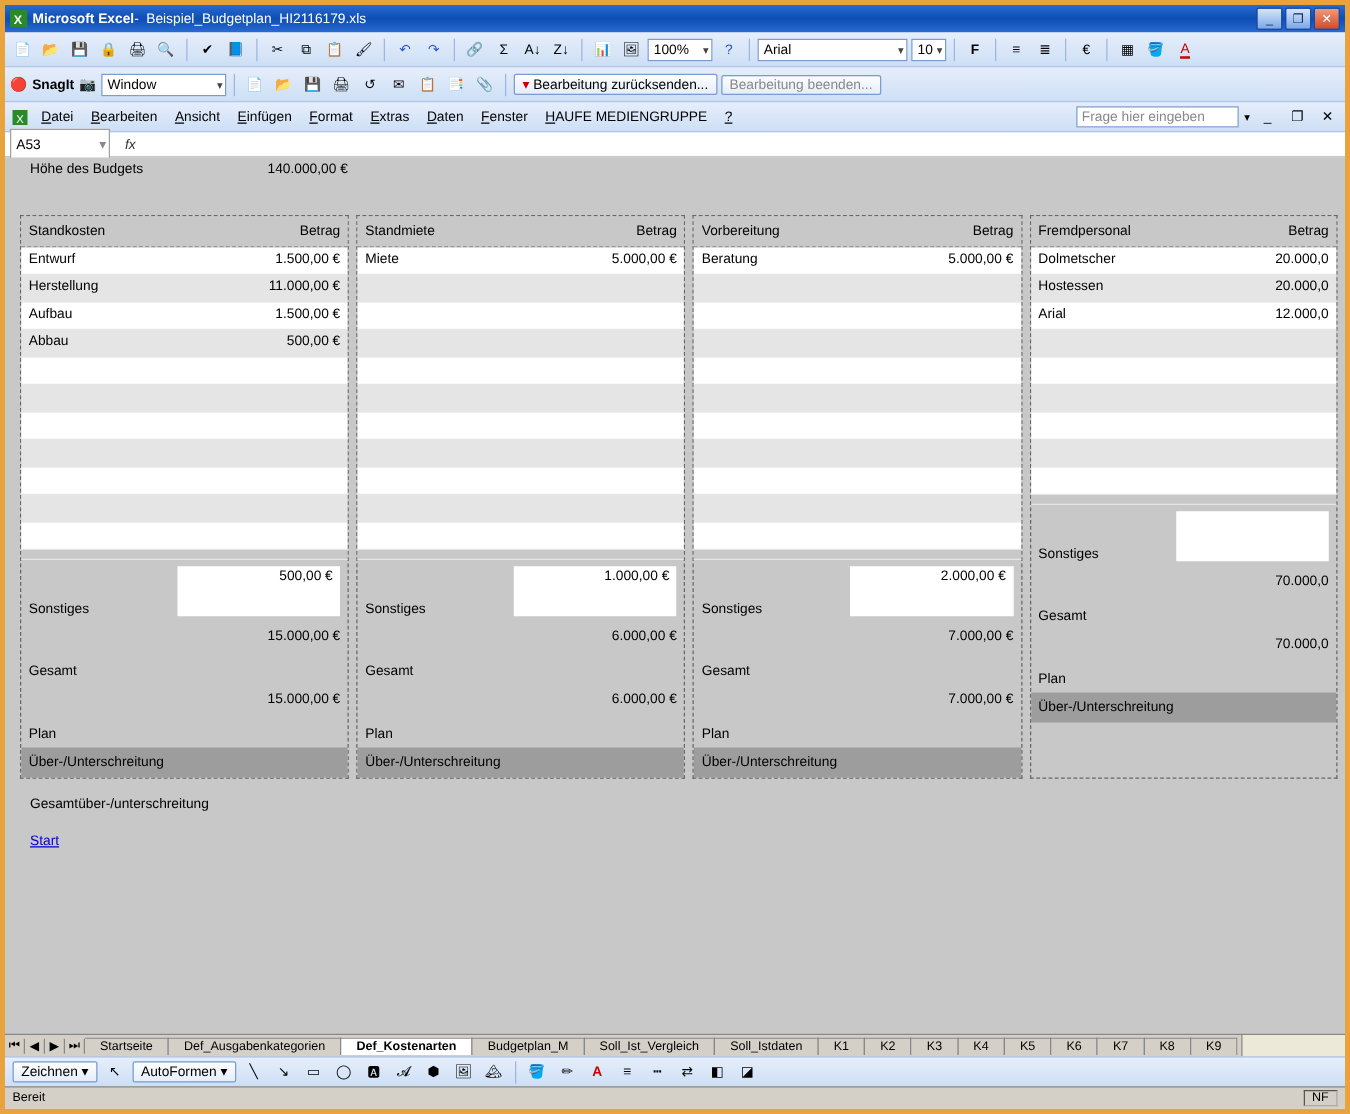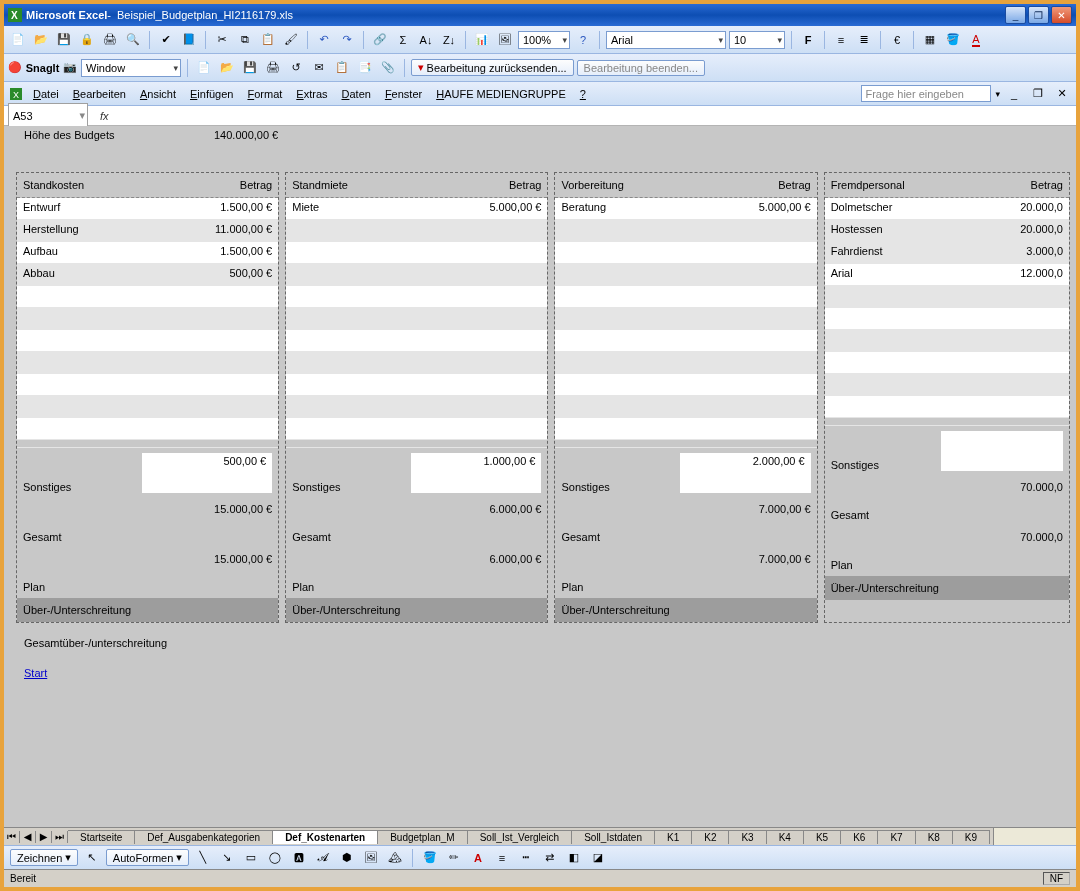--- a/index.html
+++ b/index.html
@@ -101,21 +101,21 @@
     <span class="tbtn">Σ</span>
     <span class="tbtn">A↓</span>
     <span class="tbtn">Z↓</span>
     <span class="tsep"></span>
     <span class="tbtn">📊</span>
     <span class="tbtn">🖼</span>
     <span class="combo" style="width:52px">100%</span>
     <span class="tbtn icon-blue">?</span>
     <span class="tsep"></span>
     <span class="combo" style="width:120px">Arial</span>
-    <span class="combo" style="width:56px">10</span>
+    <span class="combo" style="width:28px">10</span>
     <span class="tsep"></span>
     <span class="tbtn">
         <b>F</b>
       </span>
     <span class="tsep"></span>
     <span class="tbtn">≡</span>
     <span class="tbtn">≣</span>
     <span class="tsep"></span>
     <span class="tbtn">€</span>
     <span class="tsep"></span>
@@ -379,24 +379,20 @@
             <div>Fremdpersonal</div>
             <div>Betrag</div>
           </div>
           <div class="ct-row">
             <div>Dolmetscher</div>
             <div>20.000,0</div>
           </div>
           <div class="ct-row alt">
             <div>Hostessen</div>
             <div>20.000,0</div>
-          </div>
-          <div class="ct-row alt">
-            <div>Fahrdienst</div>
-            <div>3.000,0</div>
           </div>
           <div class="ct-row">
             <div>Arial</div>
             <div>12.000,0</div>
           </div>
           <div class="ct-row alt">
             <div></div>
             <div></div>
           </div>
           <div class="ct-row">

